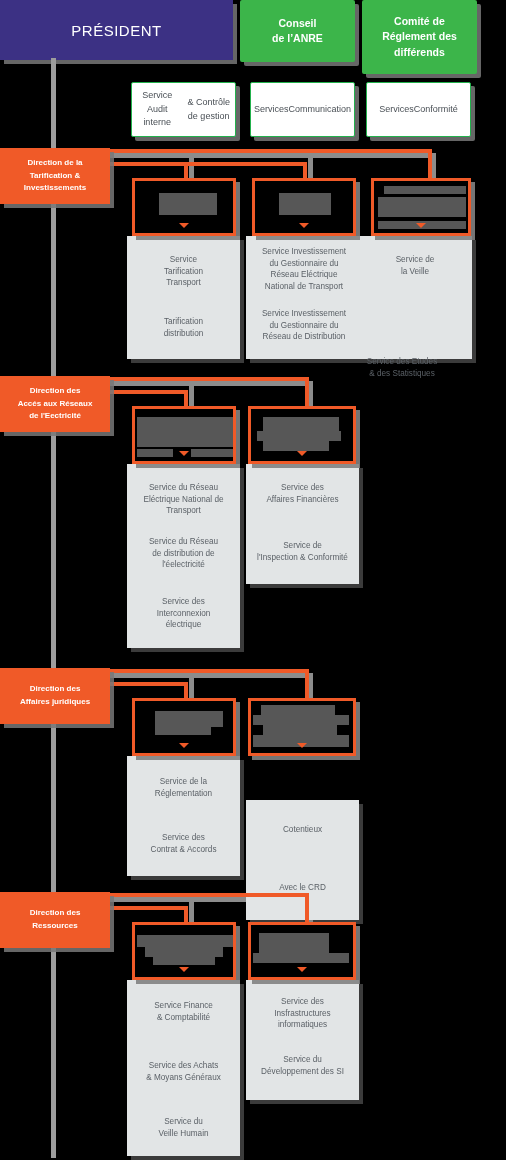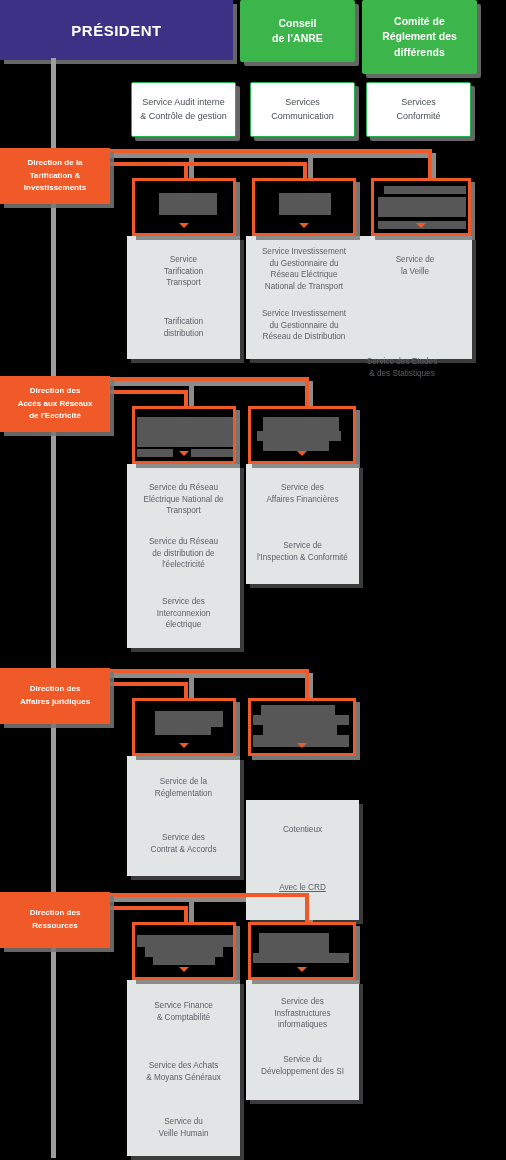--- a/index.html
+++ b/index.html
@@ -20,39 +20,39 @@
 
   
   .abs { position: absolute; }
 
   
   .president {
     left: 0; top: 0; width: 233px; height: 60px;
     background: #3C3184;
     color: #fff;
     display: flex; align-items: center; justify-content: center;
-    font-size: 15px; font-weight: bold; letter-spacing: .5px;
+    font-size: 15px; font-weight: normal; letter-spacing: .5px;
     box-shadow: 4px 4px 0 0 rgba(120,120,120,.85);
   }
   .green-card {
     background: #3CB54A;
     color: #fff;
     display: flex; flex-direction: column;
     align-items: center; justify-content: center;
     text-align: center;
     font-size: 10.5px; font-weight: bold; line-height: 1.45;
     border-radius: 2px;
     box-shadow: 4px 4px 0 0 rgba(120,120,120,.85);
     padding: 2px 4px;
   }
   .white-card {
     background: #fff;
     border: 1.5px solid #22B14C;
     color: #4a5056;
-    display: flex; flex-direction: column;
+    display: flex; 
     align-items: center; justify-content: center;
     text-align: center;
     font-size: 9px; line-height: 1.5;
     border-radius: 2px;
     box-shadow: 4px 4px 0 0 rgba(120,120,120,.85);
     padding: 2px 0;
   }
 
   
   .dir-label {
@@ -308,21 +308,21 @@
     <div class="svc" style="top:76px;">
       <div>Service des</div>
       <div>Contrat &amp; Accords</div>
     </div>
   </div>
 
   <div class="abs panel" style="left:246px;top:800px;width:113px;height:120px;">
     <div class="svc" style="top:24px;">
       <div>Cotentieux</div>
     </div>
-    <div class="svc" style="top:82px;text-decoration:underline;">
+    <div class="svc" style="top:82px;">
       <div>Avec le CRD</div>
     </div>
   </div>
 
   <div class="abs dir-label" style="top:892px;height:56px;">
     <span>Direction des</span>
     <span>Ressources</span>
   </div>
 
   <div class="abs conn-g" style="left:110px;top:897px;width:203px;height:5px;"></div>

